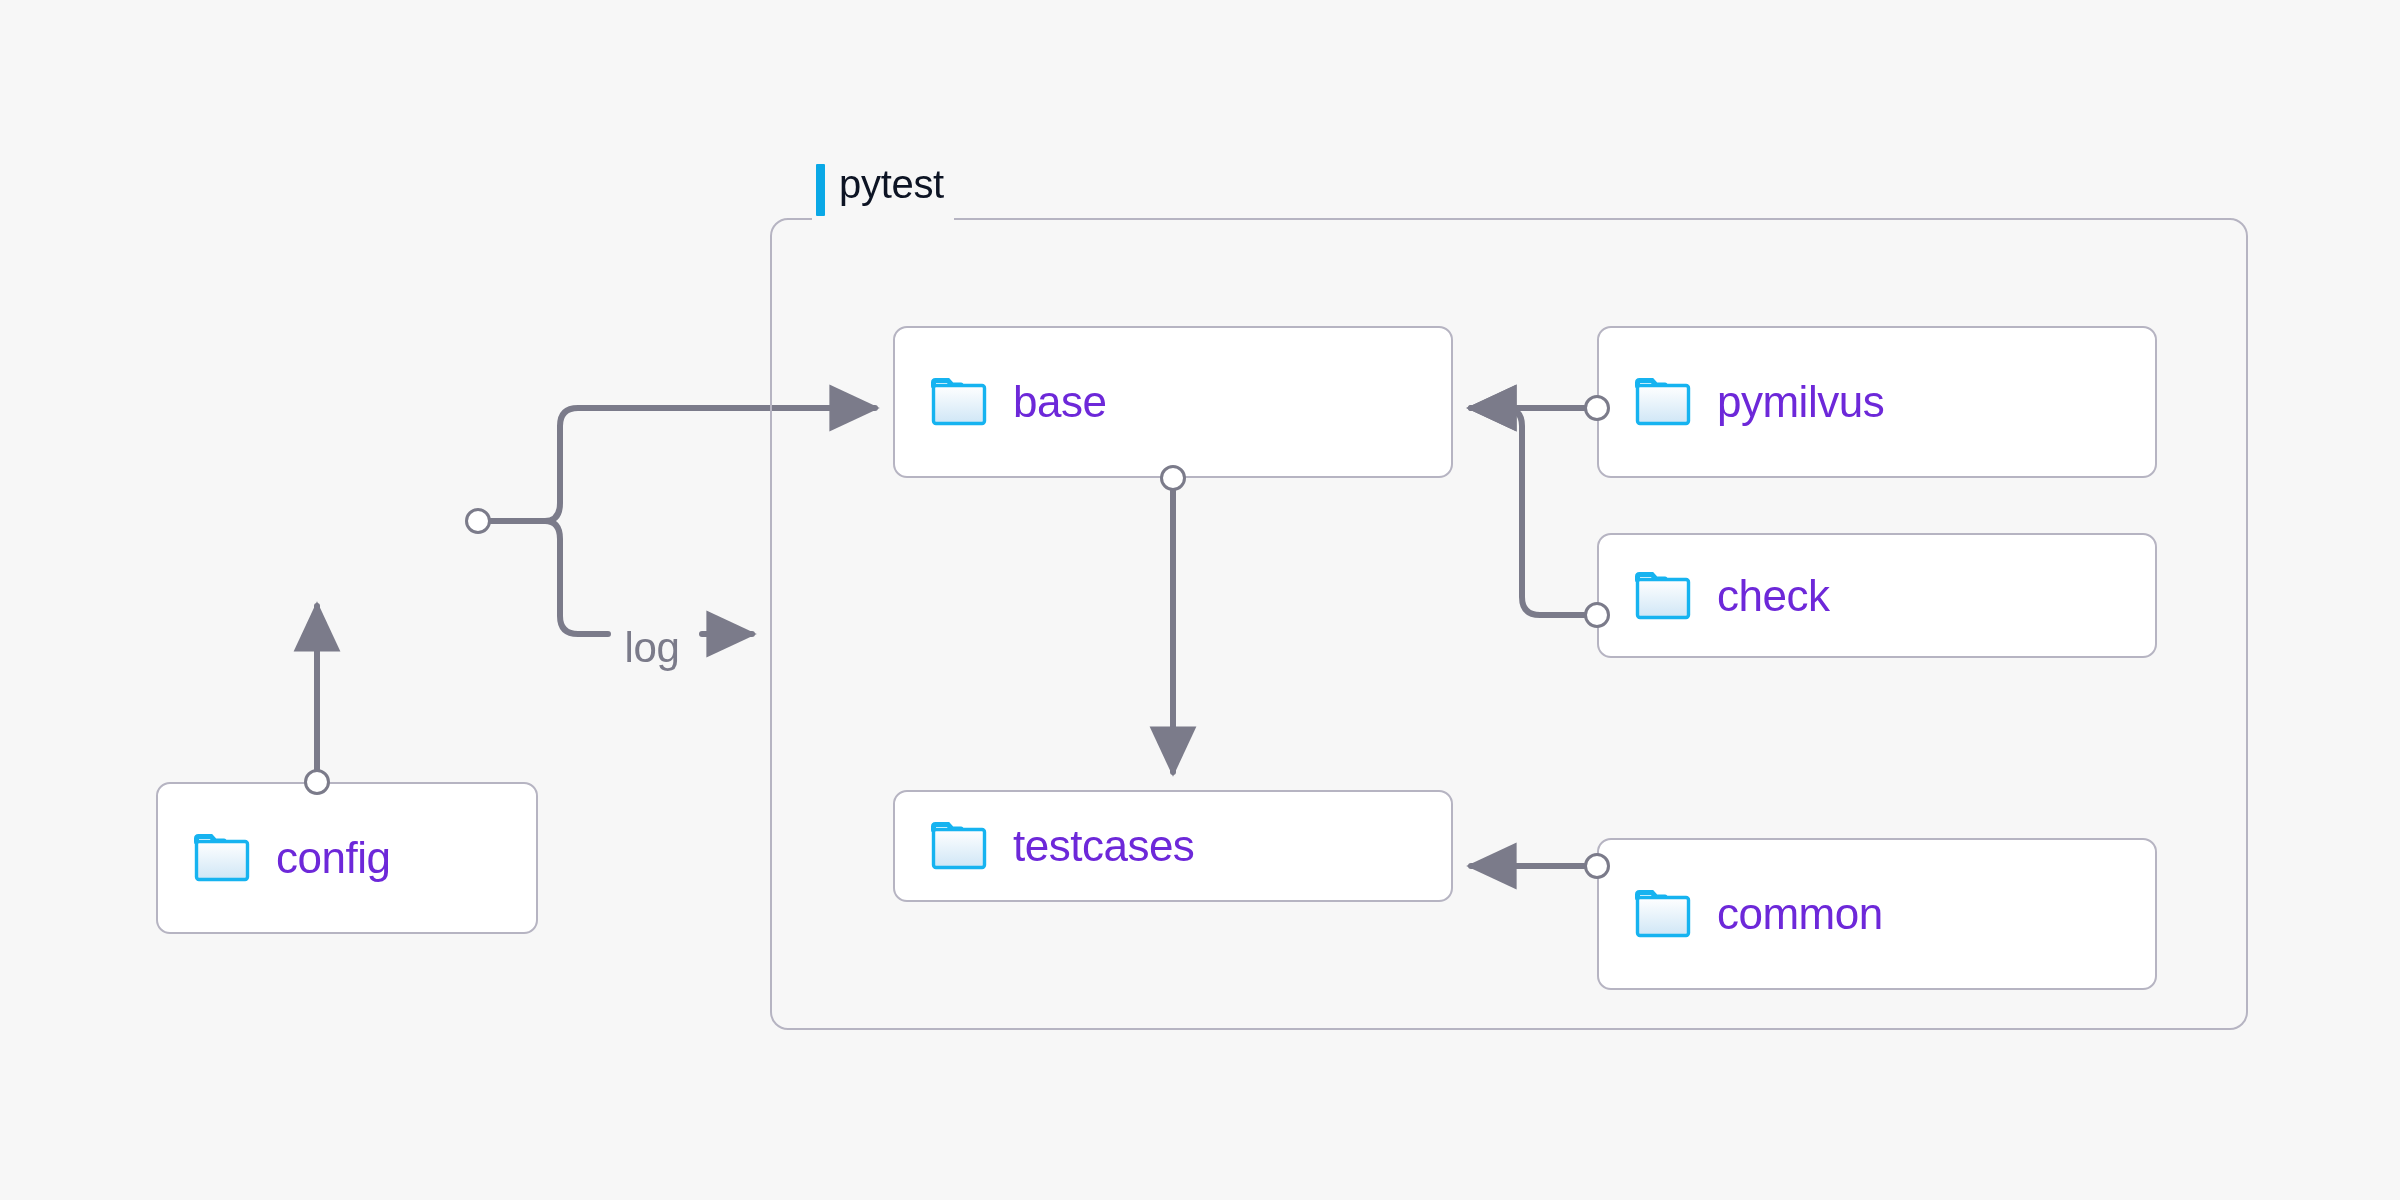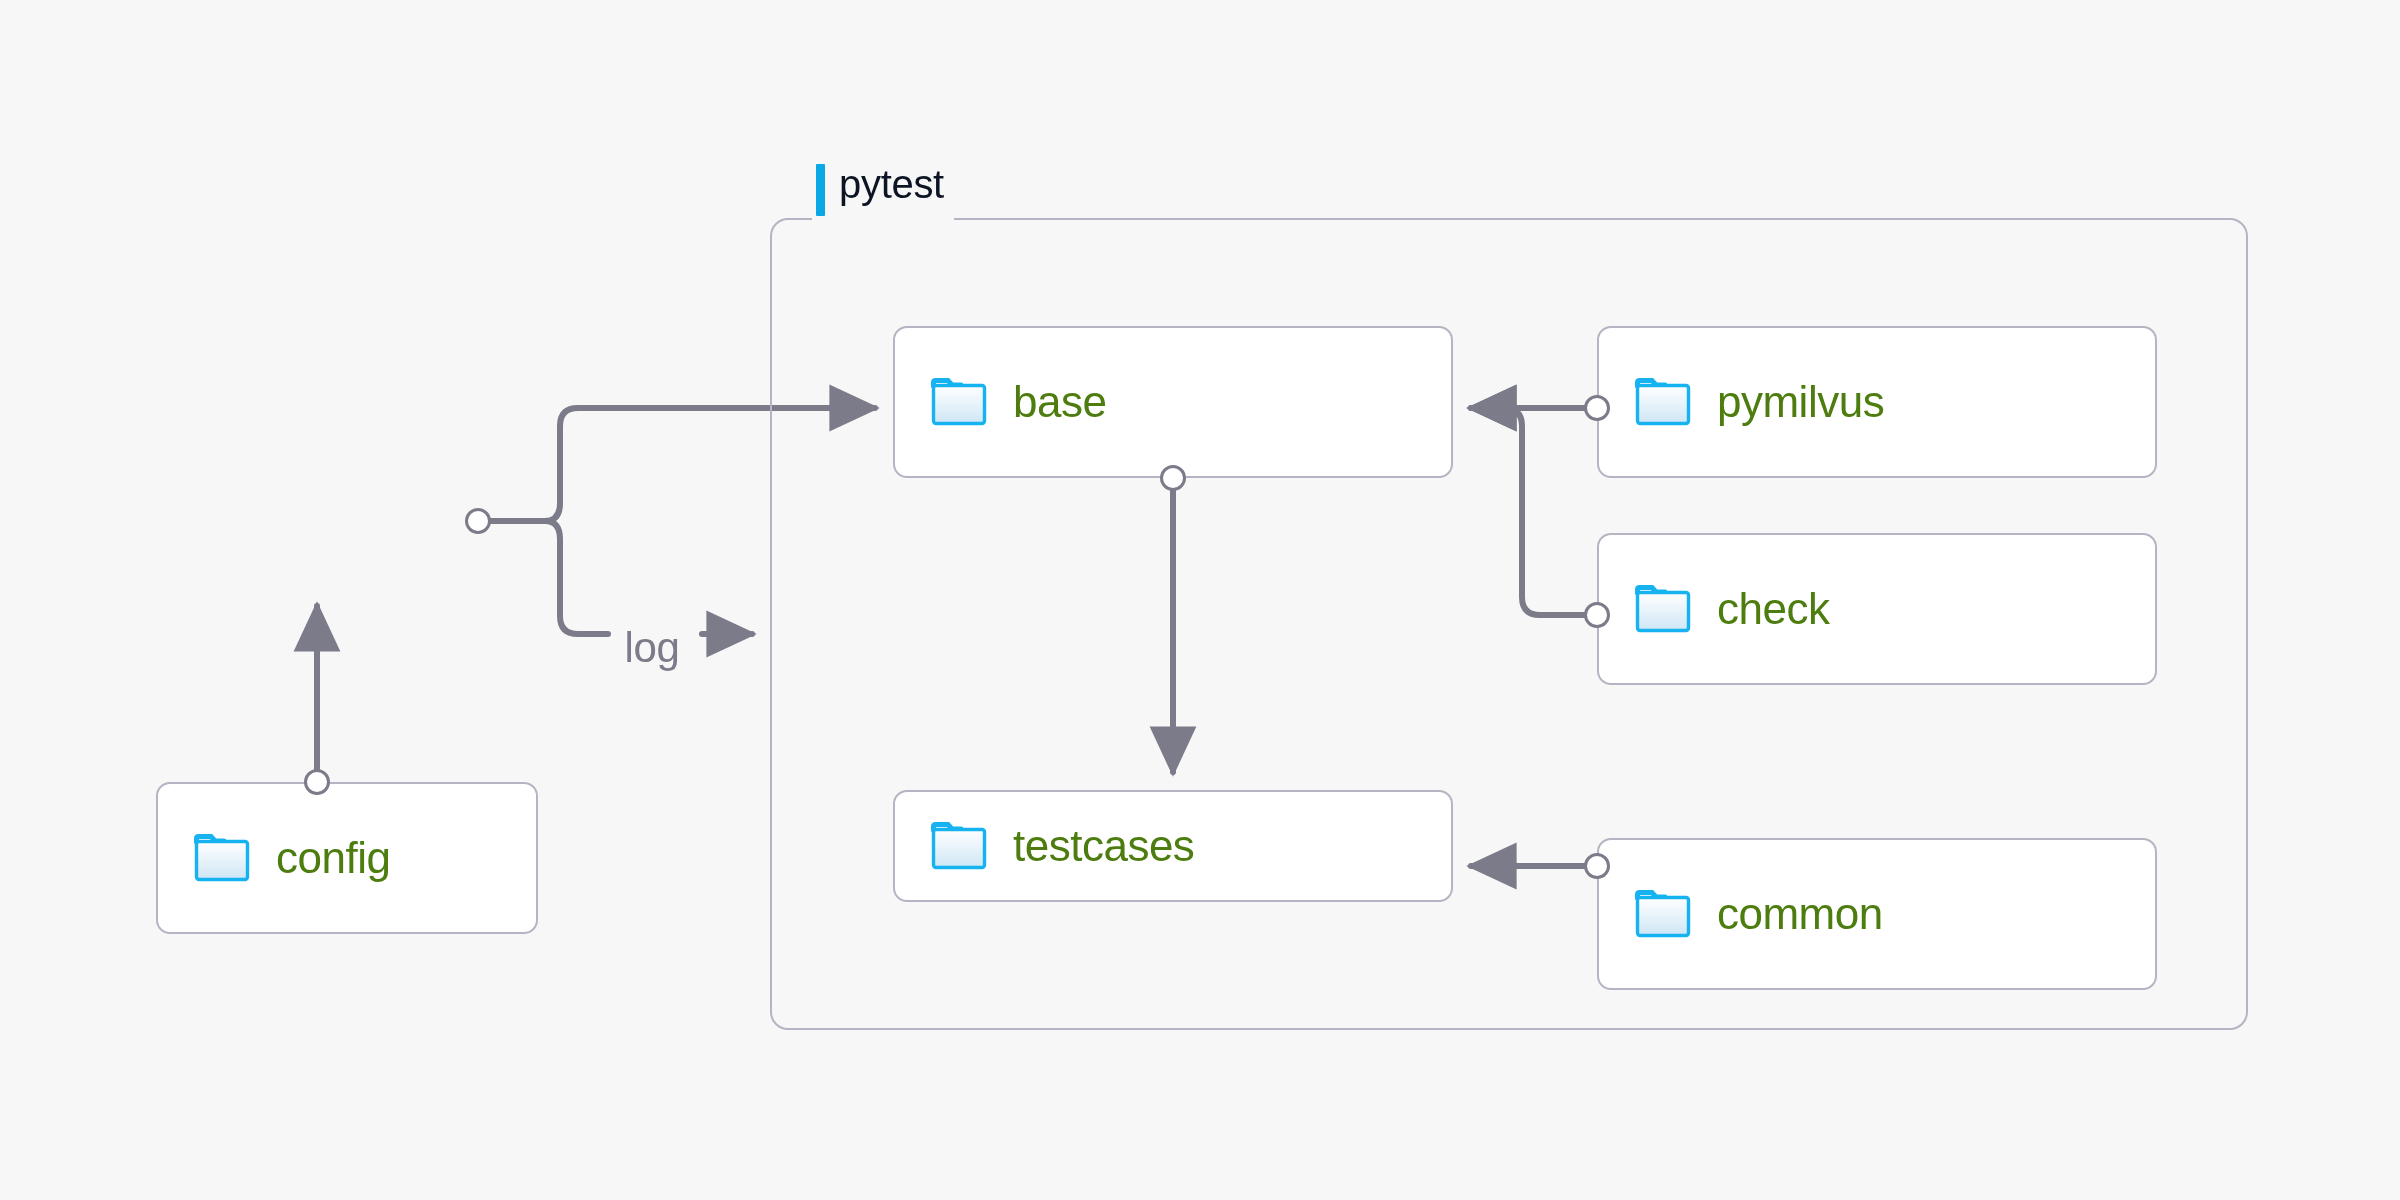--- a/index.html
+++ b/index.html
@@ -72,21 +72,21 @@
     background: #ffffff;
     border: 2px solid #b6b4c2;
     border-radius: 14px;
     display: flex;
     align-items: center;
     padding-left: 36px;
     gap: 26px;
   }
   .node-label {
     font-size: 44px;
-    color: #4d7c0f;
+    color: #6d28d9;
     letter-spacing: -0.5px;
     line-height: 1;
     white-space: nowrap;
   }
 
   
   .folder-icon {
     flex: 0 0 auto;
     width: 56px;
     height: 48px;
@@ -206,21 +206,21 @@
 
   <div class="node" style="left:1597px; top:326px; width:560px; height:152px;">
     <svg class="folder-icon" viewBox="0 0 56 48">
       <path d="M2.5 8 L2.5 4.5 Q2.5 2.5 4.5 2.5 L17 2.5 L21 7 L30 7" fill="none" stroke="#16b3f0" stroke-width="5" stroke-linecap="round"></path>
       <rect x="2.5" y="7.5" width="51" height="38" rx="2.5" fill="url(#folderGrad)" stroke="#16b3f0" stroke-width="3.4"></rect>
     </svg>
     <span class="node-label">pymilvus</span>
   </div>
   <span class="port" style="left:1597px; top:408px;"></span>
 
-  <div class="node" style="left:1597px; top:533px; width:560px; height:152px;">
+  <div class="node" style="left:1597px; top:533px; width:560px; height:125px;">
     <svg class="folder-icon" viewBox="0 0 56 48">
       <path d="M2.5 8 L2.5 4.5 Q2.5 2.5 4.5 2.5 L17 2.5 L21 7 L30 7" fill="none" stroke="#16b3f0" stroke-width="5" stroke-linecap="round"></path>
       <rect x="2.5" y="7.5" width="51" height="38" rx="2.5" fill="url(#folderGrad)" stroke="#16b3f0" stroke-width="3.4"></rect>
     </svg>
     <span class="node-label">check</span>
   </div>
   <span class="port" style="left:1597px; top:615px;"></span>
 
   <div class="node" style="left:1597px; top:790px; width:560px; height:152px;margin-top:48px;">
     <svg class="folder-icon" viewBox="0 0 56 48">

